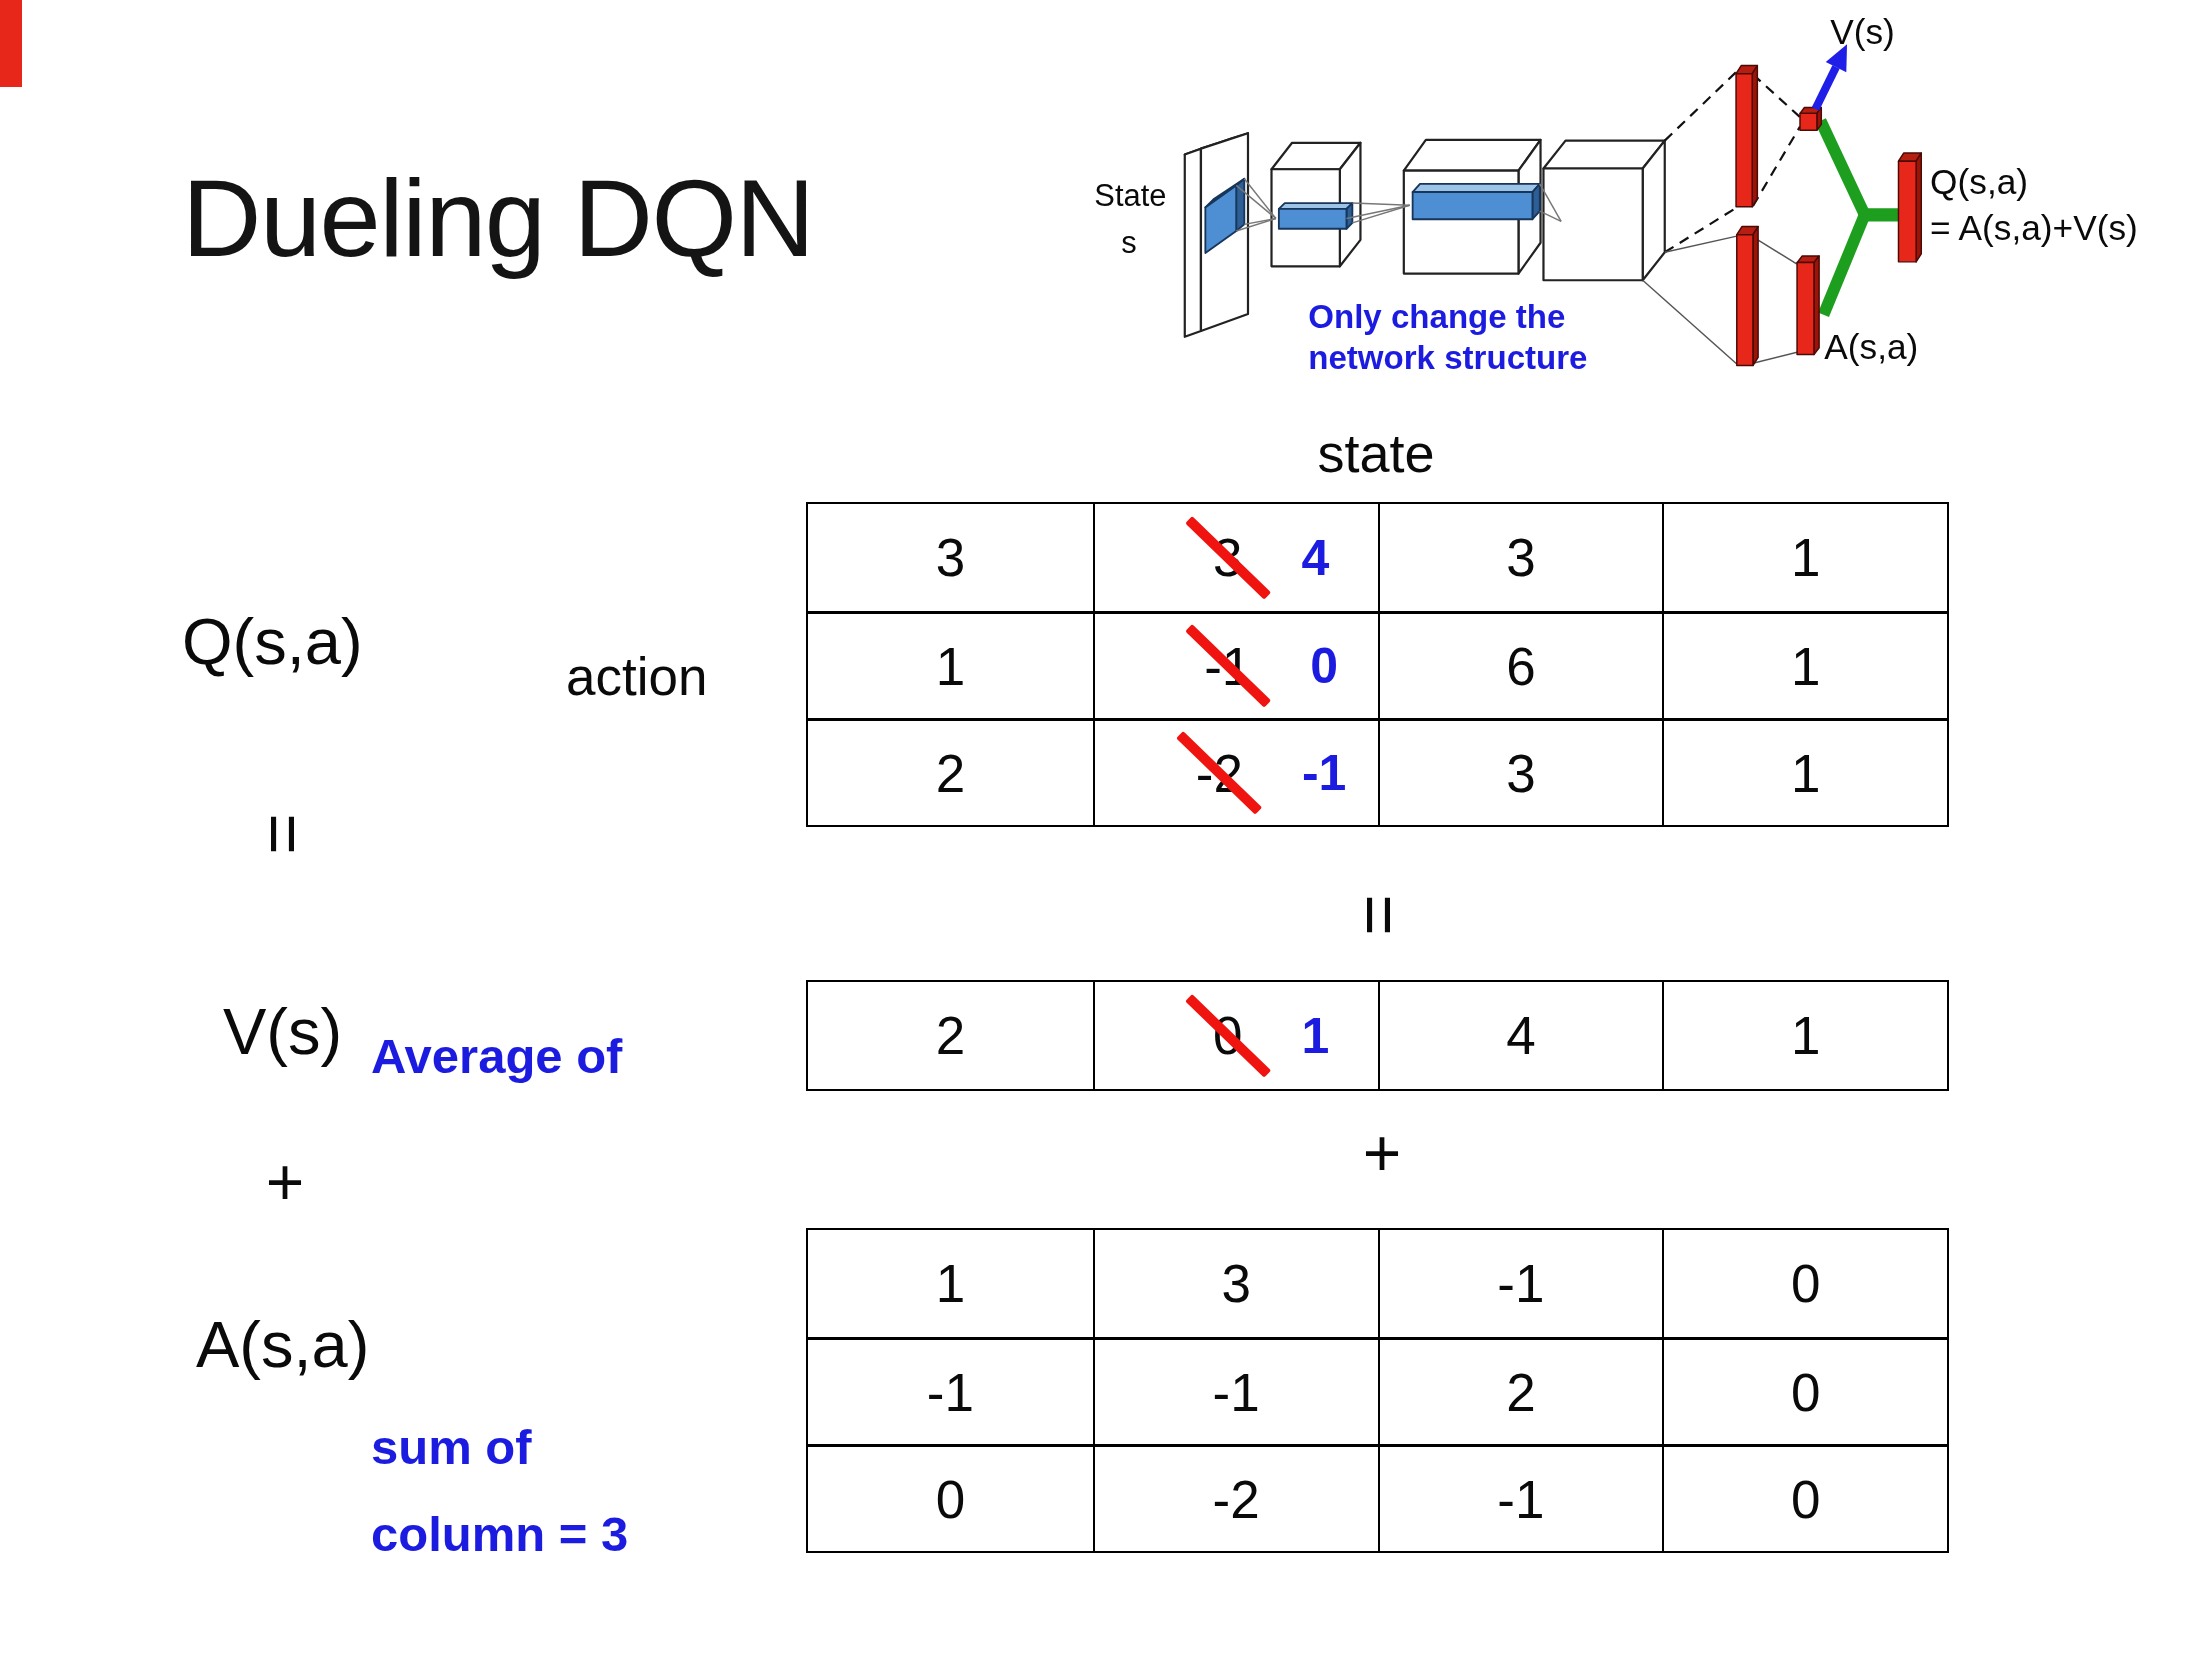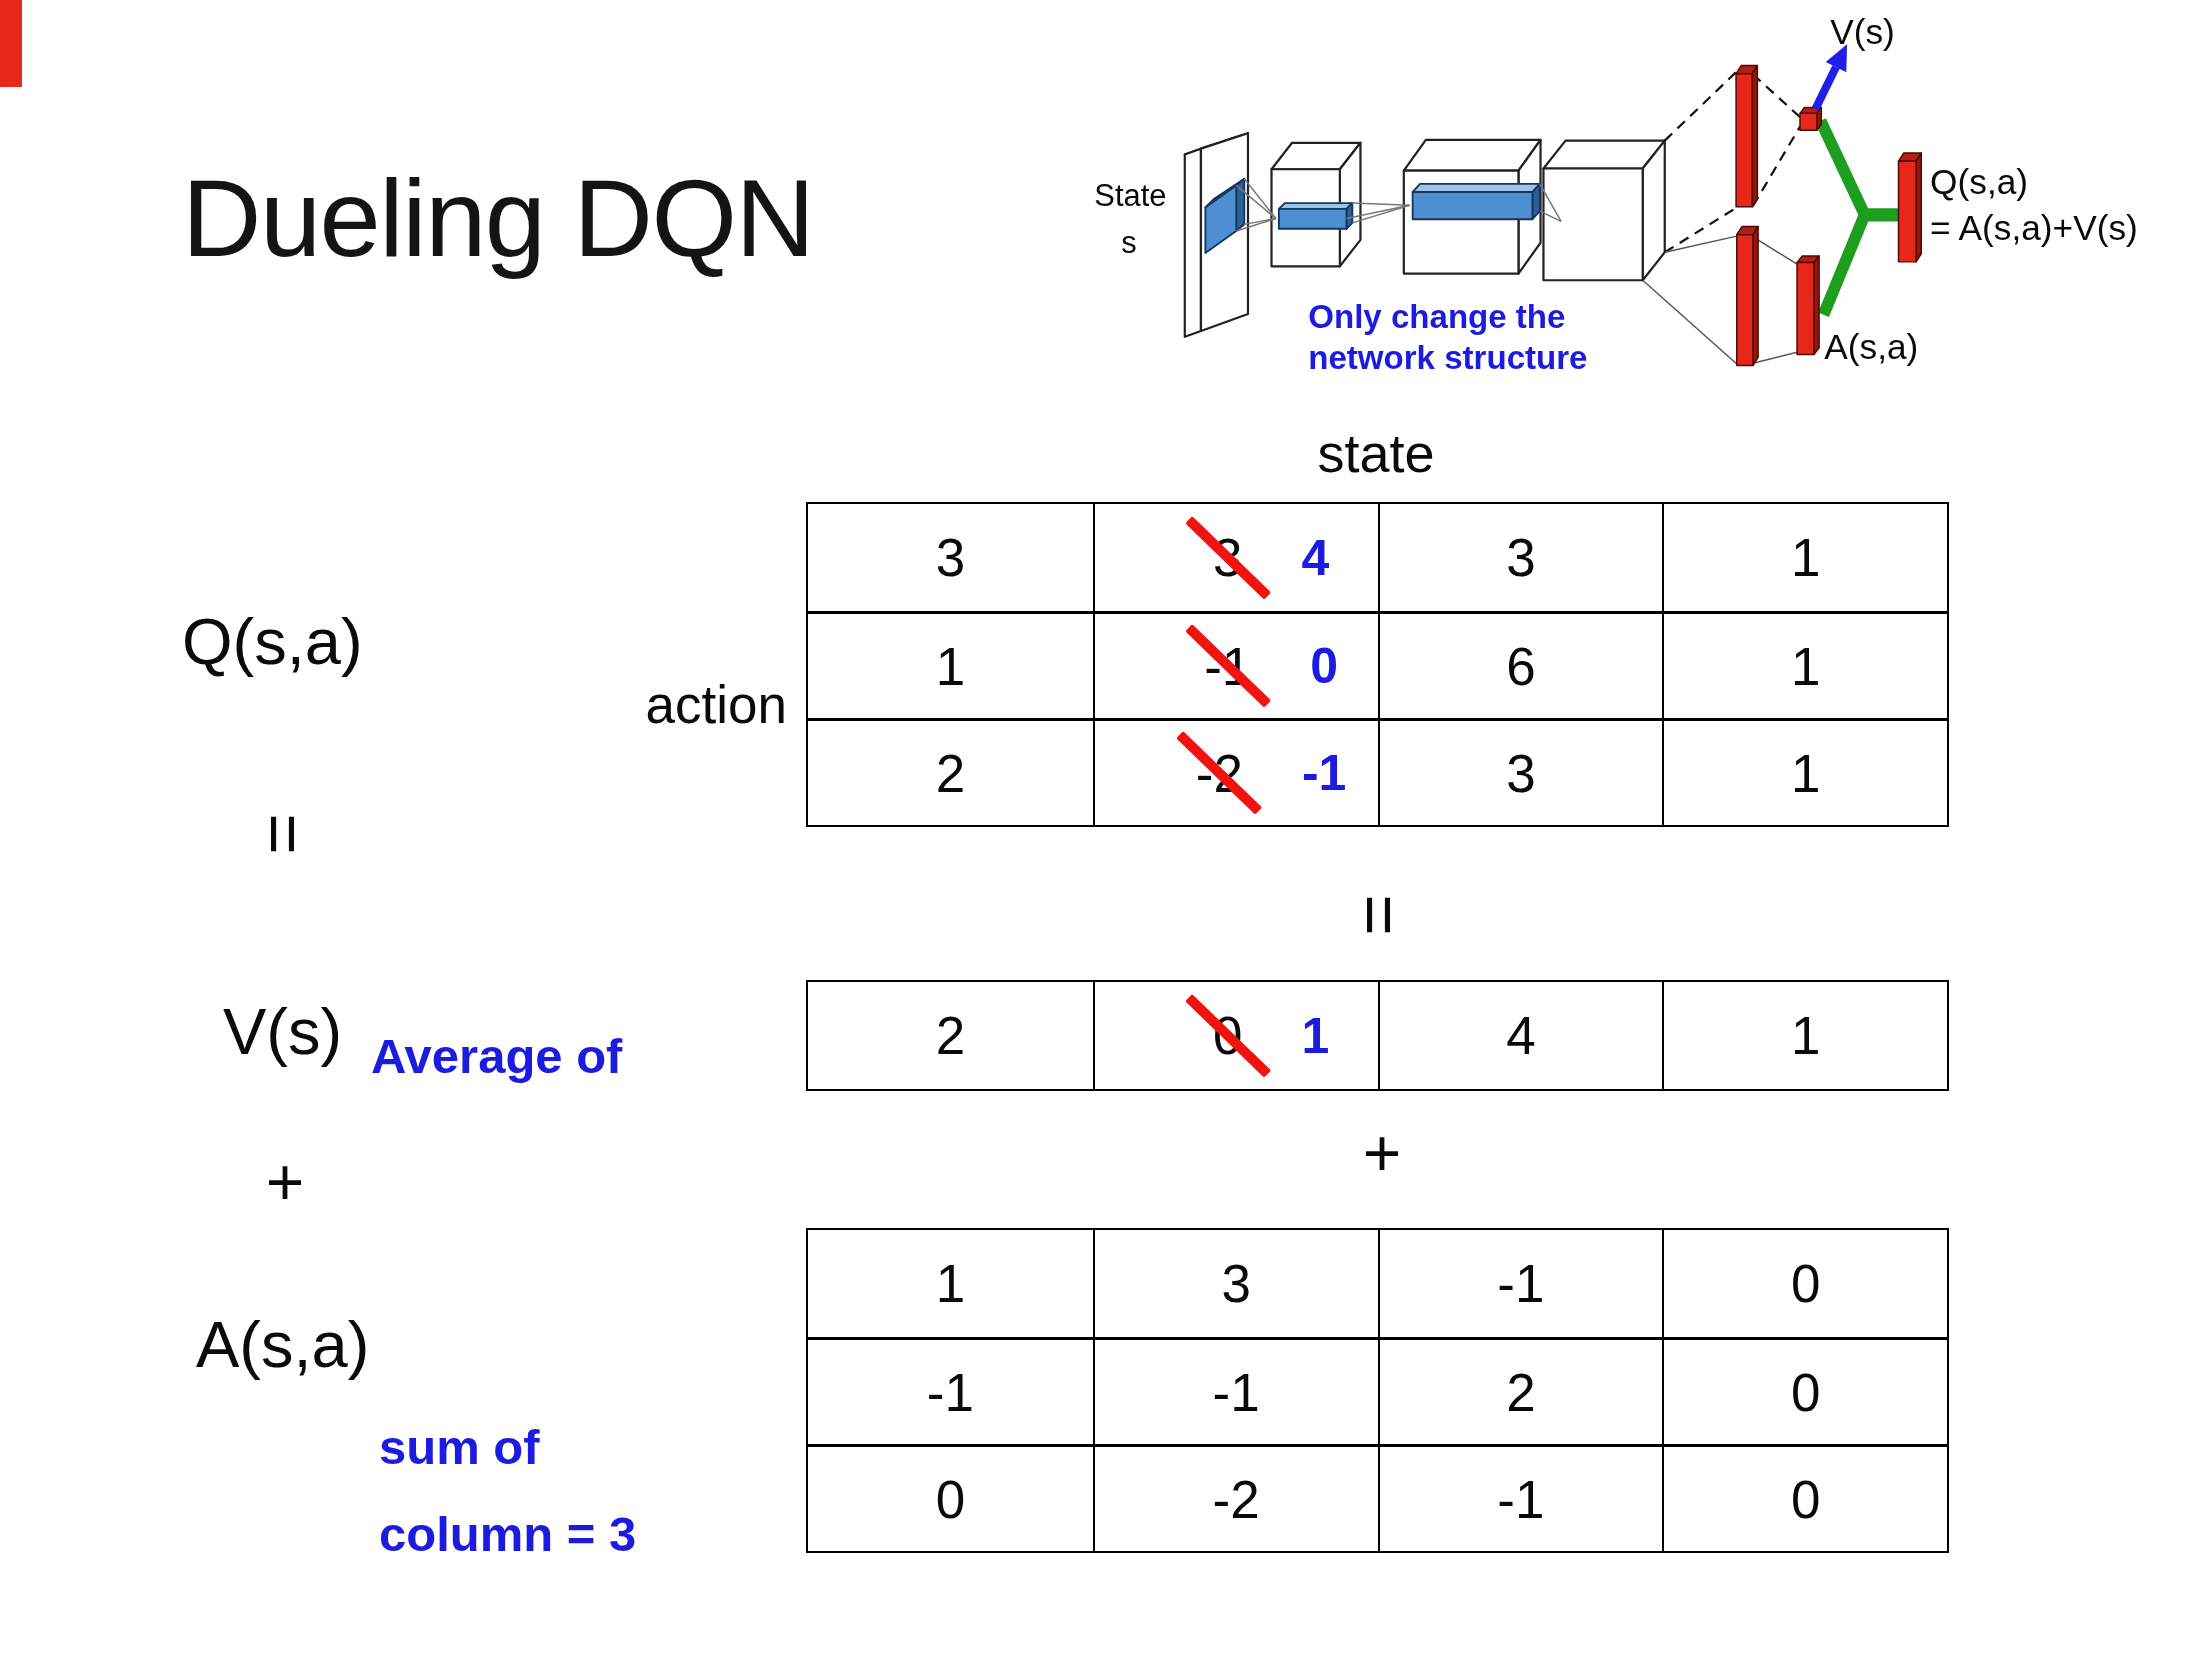--- a/index.html
+++ b/index.html
@@ -26,21 +26,21 @@
 
   
   #title{
     left:182px;top:154px;width:809px;
     font-size:110px;font-weight:300;letter-spacing:-1.5px;color:#141414;
     white-space:nowrap;
   }
 
   
   #state-header{left:1229px;top:422px;width:294px;text-align:center;font-size:54px;}
-  #action-label{left:566px;top:674px;width:221px;text-align:right;font-size:53px;}
+  #action-label{left:566px;top:646px;width:221px;font-size:53px;}
 
   
   .eq-label{font-size:65px;white-space:nowrap;}
   #q-label{left:182px;top:604px;}
   #v-label{left:223px;top:994px;}
   #a-label{left:196px;top:1307px;}
   .op{
     width:88px;height:88px;display:flex;align-items:center;justify-content:center;
     font-size:71px;white-space:nowrap;
   }
@@ -48,21 +48,21 @@
   #eq-left{left:240px;top:790px;}
   #eq-mid{left:1336px;top:871px;}
   #plus-left{left:241px;top:1138px;font-size:66px;}
   #plus-mid{left:1338px;top:1109px;font-size:66px;}
 
   .blue-note{
     color:var(--accent-blue);
     font-size:49px;line-height:87px;white-space:nowrap;font-weight:bold;
   }
   #avg-note{left:371px;top:1013px;}
-  #sum-note{left:371px;top:1404px;margin-left:8px;}
+  #sum-note{left:371px;top:1404px;}
 
   
   .mtable{
     left:806px;width:1143px;
     border:2.9px solid #000;background:#fff;
   }
   #q-table{top:502px;}
   #v-table{top:980px;}
   #a-table{top:1228px;}
   .trow{display:grid;grid-template-columns:repeat(4,1fr);height:107px;}

